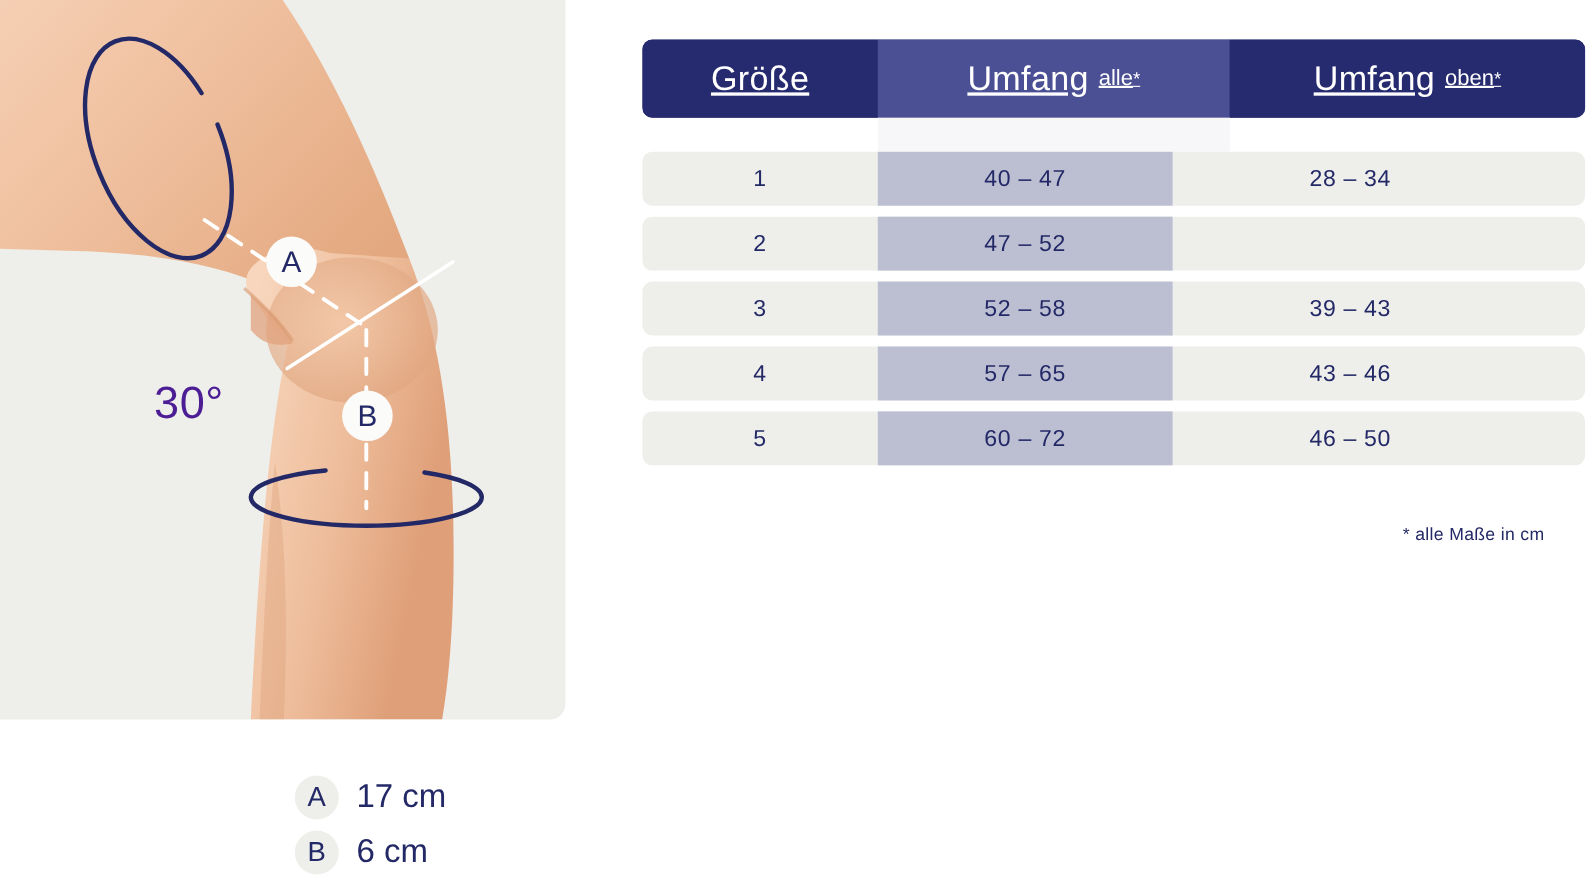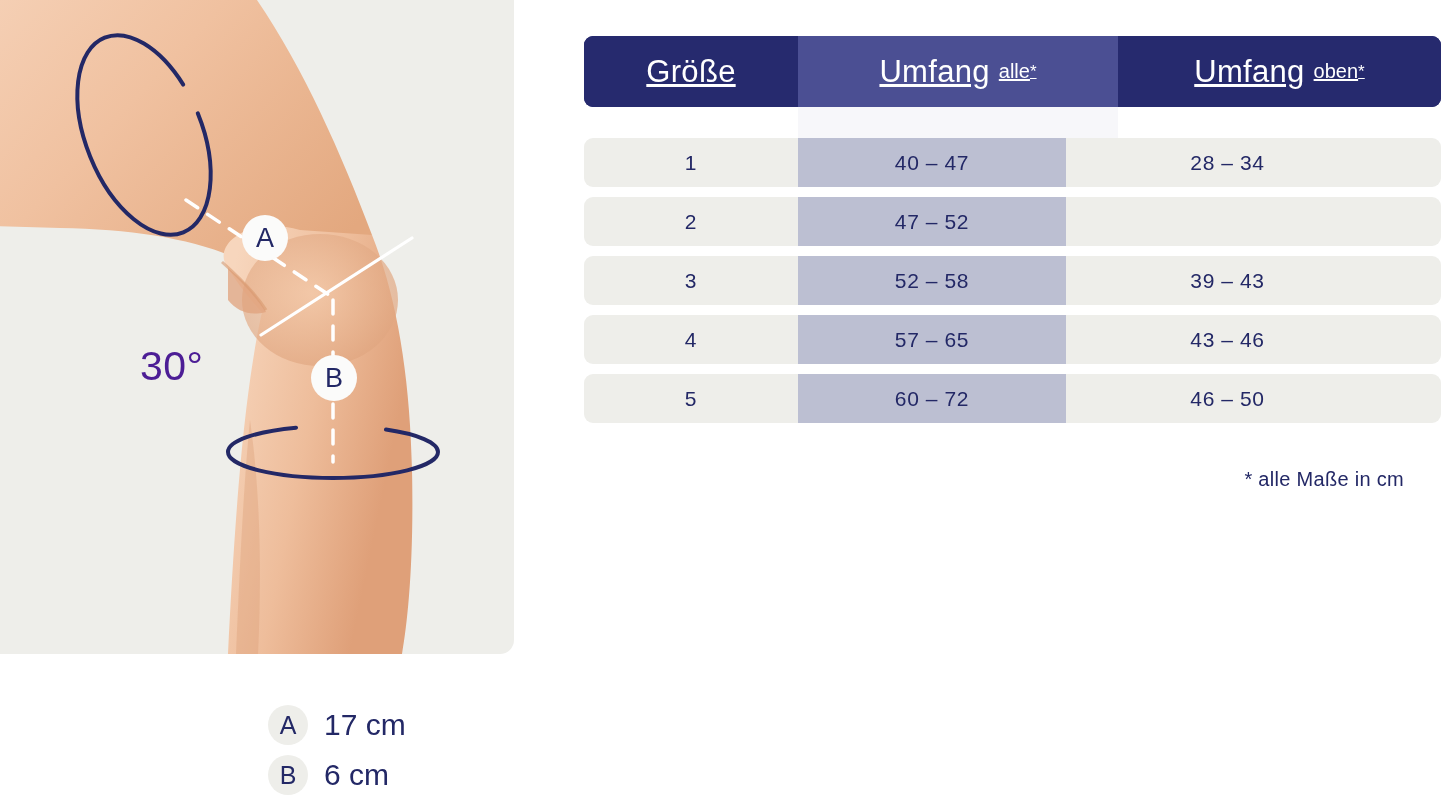--- a/index.html
+++ b/index.html
@@ -115,22 +115,22 @@
     color: #232866;
     letter-spacing: 0.6px;
     height: 100%;
   }
   .td-size   { width: 214px; }
   .td-top    { width: 268px; background: #bcbfd2; }
   .td-bottom { width: 323px; }
 
   .footnote {
     position: absolute;
-    right: 37px; top: 432px;
-    font-size: 20px;
+    right: 37px; top: 442px;
+    font-size: 16px;
     color: #232866;
     letter-spacing: 0.3px;
   }
 </style>
 </head>
 <body>
 
 <div id="root">
 
   <div class="illus-panel">

